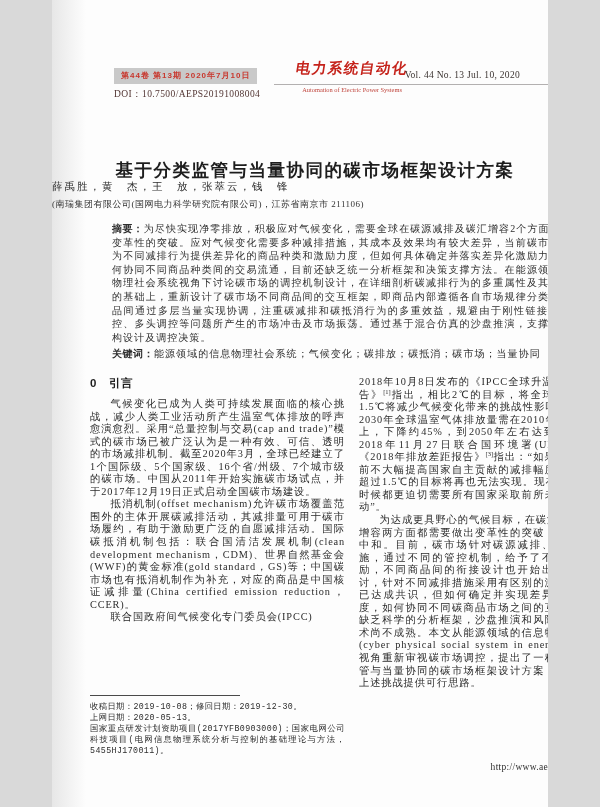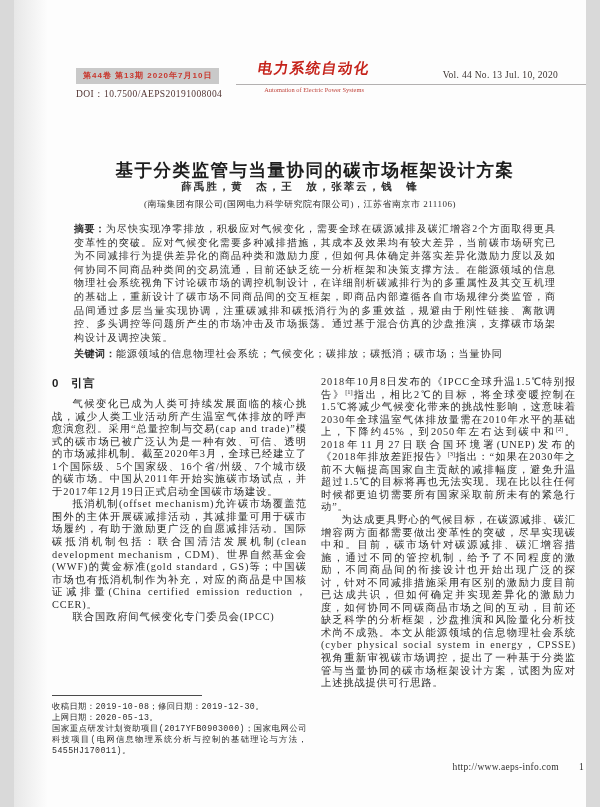--- a/index.html
+++ b/index.html
@@ -1,17 +1,17 @@
 <!DOCTYPE html>
 <html lang="zh"><head>
 <meta charset="utf-8">
 <style>
   html,body { margin:0; padding:0; background:#d9d9d9; }
   #page {
-    position:relative; width:572px; height:807px; margin:0 auto;
+    position:relative; width:496px; height:807px; margin:0 auto;
     background:#fdfdfd; overflow:hidden;
     font-family:"Liberation Serif", serif; color:#2b2b2b;
   }
   #page::before {
     content:""; position:absolute; left:0; top:0; width:34px; height:100%;
     background:linear-gradient(to right, #e7e7e7, rgba(253,253,253,0)); pointer-events:none;
   }
   
   .issue-box {
     position:absolute; left:62px; top:68px; height:12px; line-height:12px;
@@ -40,25 +40,25 @@
     position:absolute; right:28px; top:70px; font-size:9.5px; color:#3b3330;
     letter-spacing:0.3px; white-space:nowrap;
   }
   
   .paper-title {
     position:absolute; left:0; top:143px; width:100%; margin:15px; text-align:center;
     font-family:"Liberation Sans", sans-serif; font-size:17.5px; font-weight:bold;
     color:#1d1d1d; letter-spacing:1.5px;
   }
   .authors {
-    position:absolute; left:0; top:180px; width:100%; text-align:center;
-    font-size:10.5px; font-weight:bold; color:#2e2e2e; letter-spacing:2px;
+    position:absolute; left:0; top:180px; width:100%; text-align:left;
+    font-size:10.5px; font-weight:normal; color:#2e2e2e; letter-spacing:2px;
   }
   .affiliation {
-    position:absolute; left:0; top:198px; width:100%; text-align:center;
+    position:absolute; left:0; top:198px; width:100%; text-align:left;
     font-size:9px; color:#333; letter-spacing:0.5px;
   }
   
   .abstract {
     position:absolute; left:60px; top:222px; width:482px;
     font-size:10px; line-height:13.6px; text-align:justify; letter-spacing:1.05px;
     color:#2e2e2e;
   }
   .abstract b, .keywords b { letter-spacing:0.5px; }
   .keywords {

